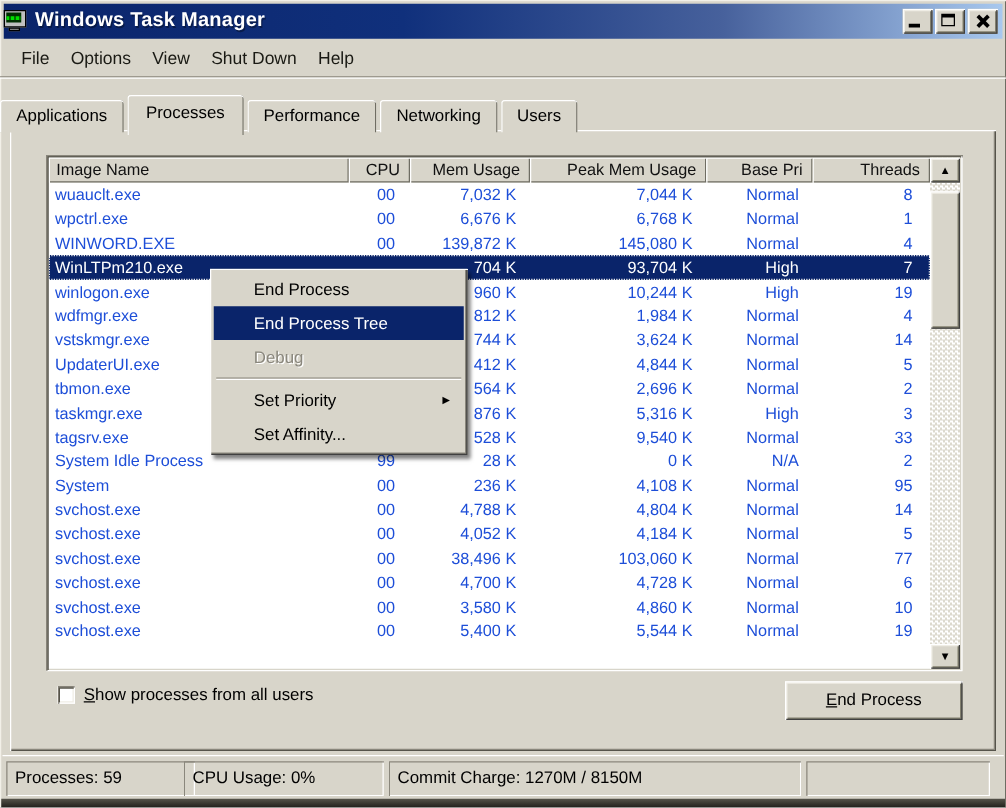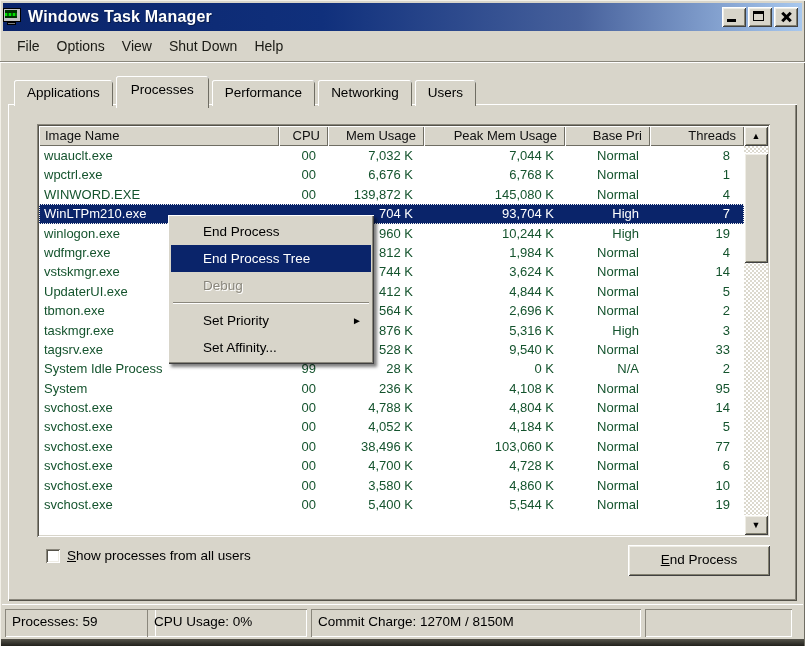--- a/index.html
+++ b/index.html
@@ -25,39 +25,39 @@
   .glyph-maximize{position:absolute;left:5px;top:4px;width:11px;height:10px;border:1px solid #000;border-top-width:3px;}
   .glyph-close{position:absolute;left:50%;top:50%;width:12px;height:12px;transform:translate(-50%,-50%);}
   .glyph-close:before,.glyph-close:after{content:"";position:absolute;left:5px;top:0;width:3px;height:12px;background:#000;}
   .glyph-close:before{transform:rotate(45deg);}
   .glyph-close:after{transform:rotate(-45deg);}
   
   .menubar{position:absolute;left:4px;top:34px;right:4px;height:24px;display:flex;align-items:center;gap:17px;padding-left:13px;font-size:14px;color:#1a1a14;}
   .menubar .menu-item{cursor:default;}
   .menubar-sep{position:absolute;left:0;top:61px;right:0;height:2px;border-top:1px solid #8a877c;border-bottom:1px solid #ffffff;}
   
-  .tabstrip{position:absolute;left:14px;top:76px;height:30px;display:flex;align-items:flex-end;z-index:3;}
+  .tabstrip{position:absolute;left:0;top:76px;height:30px;display:flex;align-items:flex-end;z-index:3;}
   .tab{height:26px;line-height:25px;padding:0 13px;font-size:13.5px;background:var(--face);margin-right:3px;position:relative;border-radius:3px 3px 0 0;
     box-shadow:inset 1px 0 0 #ffffff, inset 0 1px 0 #ffffff, inset -1px 0 0 #6f6d63;cursor:default;}
   .tab.active{height:32px;line-height:27px;padding:0 15px;margin-bottom:-2px;z-index:4;
     box-shadow:inset 1px 0 0 #ffffff, inset 0 1px 0 #ffffff, inset -1px 0 0 #6f6d63;}
   
   .tabpage{position:absolute;left:8px;top:104px;width:789px;height:497px;background:var(--face);
     box-shadow:inset 1px 1px 0 #ffffff, inset -1px -1px 0 #55534a, inset -2px -2px 0 #8a877c;}
   
   .listview{position:absolute;left:37px;top:124px;width:733px;height:413px;background:#fff;
     box-shadow:inset 1px 1px 0 #8a877c, inset -1px -1px 0 #ffffff, inset 2px 2px 0 #55534a, inset -2px -2px 0 var(--face);}
   .lv-inner{position:absolute;left:2px;top:2px;right:26px;bottom:2px;overflow:hidden;}
   .lv-header{display:grid;grid-template-columns:240px 49px 96px 141px 85px 1fr;height:20px;}
   .lv-header .hcell{background:var(--face);font-size:13px;line-height:19px;color:#111;
     box-shadow:inset 1px 1px 0 #ffffff, inset -1px -1px 0 #6f6d63;white-space:nowrap;overflow:hidden;cursor:default;}
   .hcell.h-name{padding-left:6px;text-align:left;}
   .hcell.h-num{padding-right:8px;text-align:right;}
   .lv-rows{position:absolute;left:0;top:20px;right:0;bottom:0;}
-  .lv-row{display:grid;grid-template-columns:240px 49px 96px 141px 85px 1fr;height:19.4px;font-size:13px;line-height:19px;color:#14532d;white-space:nowrap;cursor:default;}
+  .lv-row{display:grid;grid-template-columns:240px 49px 96px 141px 85px 1fr;height:19.4px;font-size:13px;line-height:19px;color:#1d4ed8;white-space:nowrap;cursor:default;}
   .lv-row .c-name{padding-left:5px;overflow:hidden;}
   .lv-row .c-cpu{text-align:right;padding-right:12px;}
   .lv-row .c-mem,.lv-row .c-peak{text-align:right;padding-right:11px;}
   .lv-row .c-pri{text-align:right;padding-right:11px;}
   .lv-row .c-thr{text-align:right;padding-right:14px;}
   .lv-row.selected{background:var(--sel);color:#fff;outline:1px dotted #eee;outline-offset:-1px;}
   
   .scrollbar{position:absolute;top:2px;right:2px;bottom:2px;width:24px;
     background:repeating-conic-gradient(#ffffff 0% 25%, #dcd9ce 0% 50%) 0 0/4px 4px;}
   .sb-btn{position:absolute;left:0;width:24px;height:20px;background:var(--face);text-align:center;

